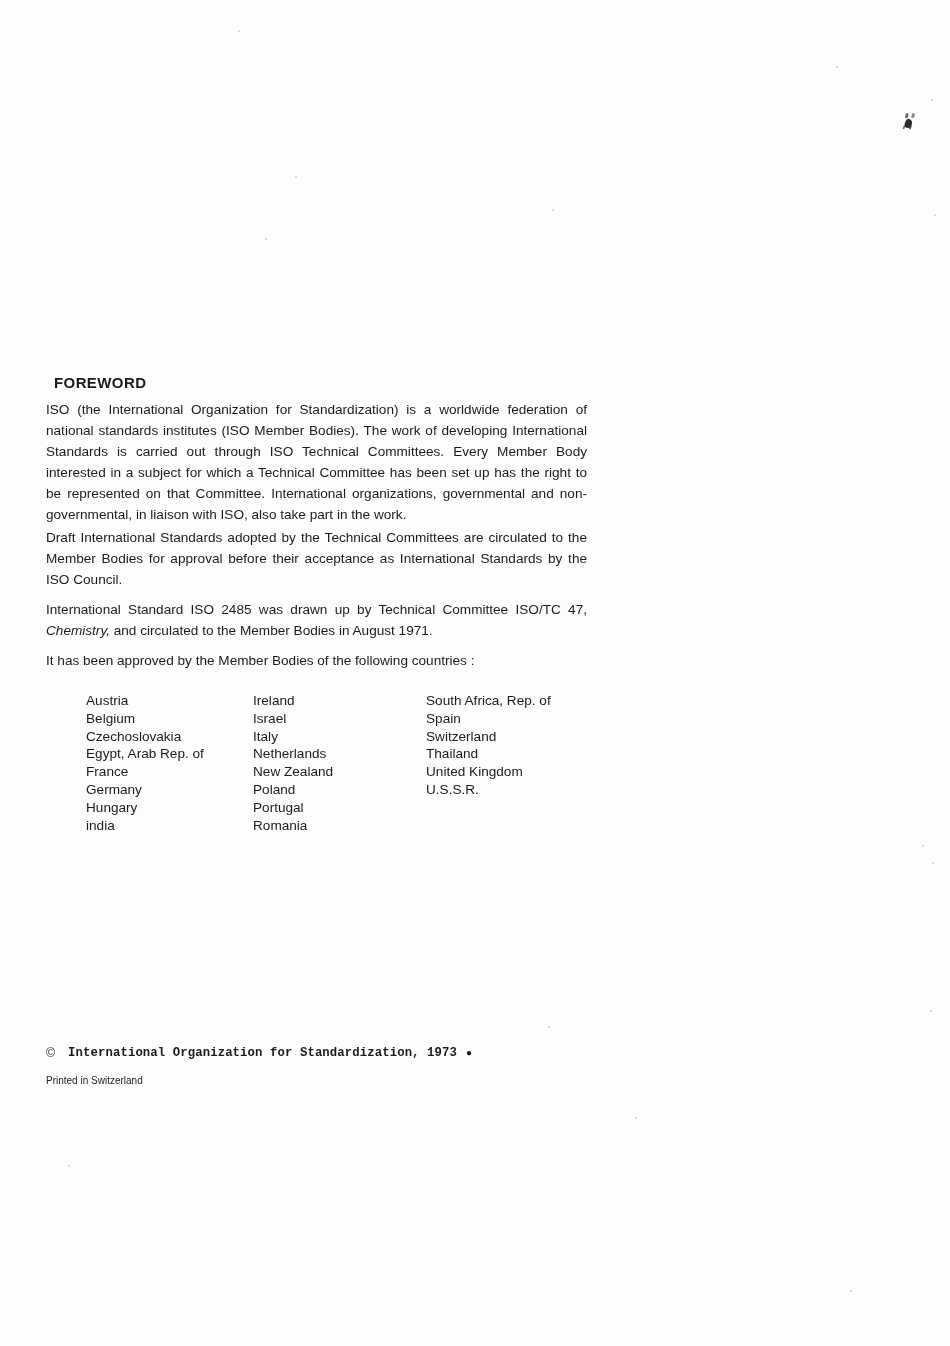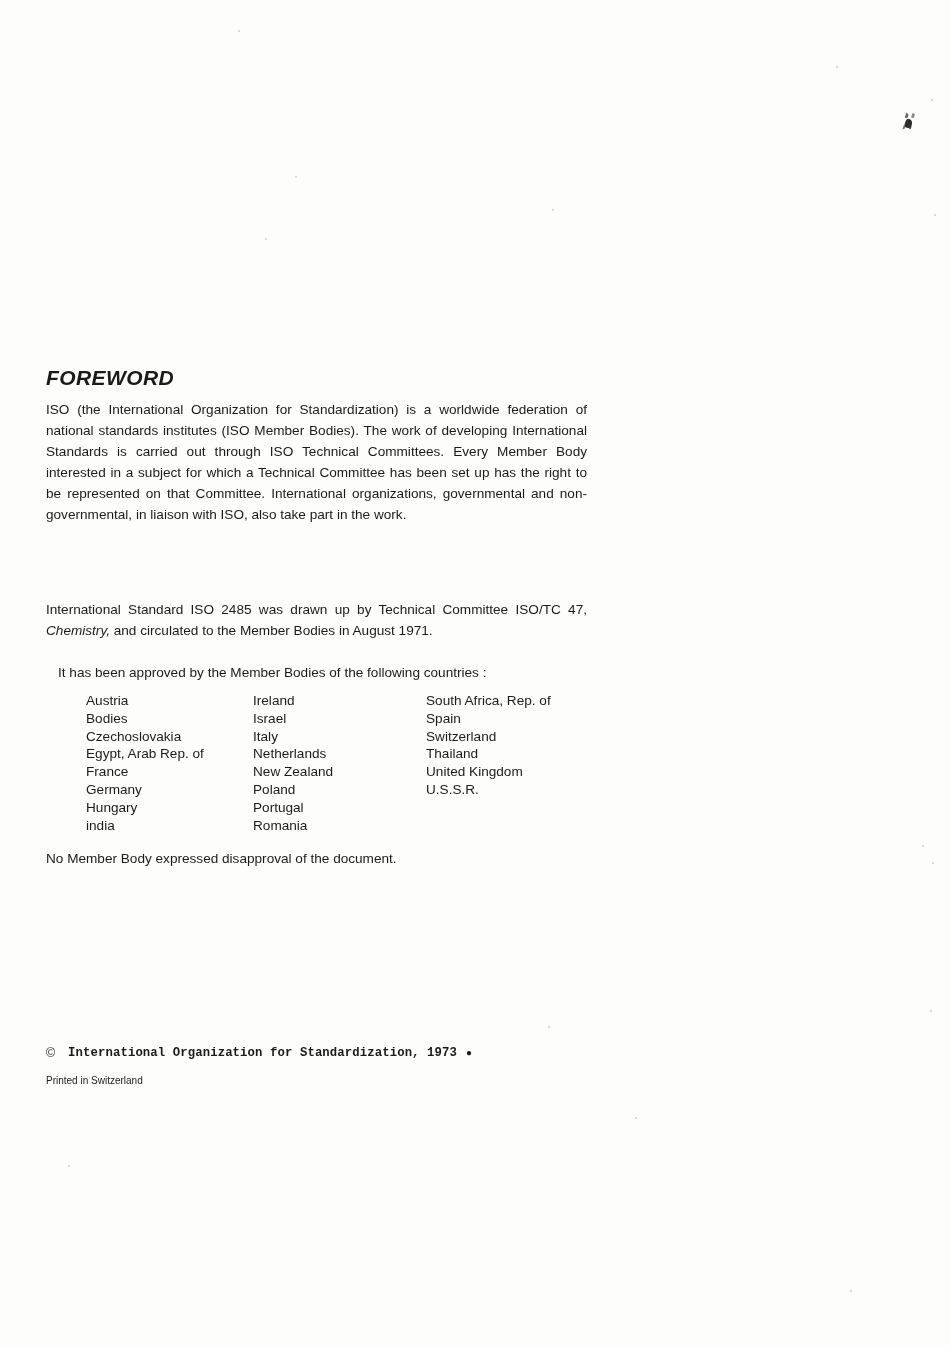--- a/index.html
+++ b/index.html
@@ -16,44 +16,43 @@
     overflow: hidden;
   }
   .page {
     position: absolute;
     inset: 0;
   }
   .heading {
     position: absolute;
     left: 46px;
     top: 366px;
-    margin: 0;
-    font-size: 21px;
+    margin: 8px;
+    font-size: 15px;
     font-weight: bold;
     letter-spacing: 0.4px;
-    font-style: italic;
   }
   .para {
     position: absolute;
     left: 46px;
     width: 541px;
     margin: 0;
     font-size: 13.6px;
     line-height: 21px;
     text-align: justify;
   }
   .p1 { top: 399px; }
   .p2 { top: 527px; }
   .p3 { top: 599px; }
   .p3 em { }
   .approval {
     position: absolute;
     left: 46px;
     top: 653px;
-    margin: 12px;
+    margin: 0;
     font-size: 13.6px;
   }
   .countries {
     position: absolute;
     top: 692px;
     left: 0;
     width: 782px;
     height: 145px;
   }
   .country-col {
@@ -119,29 +118,30 @@
 </style>
 </head>
 <body>
 
 <div class="page">
 
   <h1 class="heading">FOREWORD</h1>
 
   <p class="para p1">ISO (the International Organization for Standardization) is a worldwide federation of national standards institutes (ISO Member Bodies). The work of developing International Standards is carried out through ISO Technical Committees. Every Member Body interested in a subject for which a Technical Committee has been set up has the right to be represented on that Committee. International organizations, governmental and non-governmental, in liaison with ISO, also take part in the work.</p>
 
+  <p class="para p2">Draft International Standards adopted by the Technical Committees are circulated to the Member Bodies for approval before their acceptance as International Standards by the ISO Council.</p>
 
   <p class="para p3"><span>International Standard ISO 2485 was drawn up by Technical Committee ISO/TC 47, </span><em>Chemistry,</em><span> and circulated to the Member Bodies in August 1971.</span></p>
 
   <p class="approval">It has been approved by the Member Bodies of the following countries :</p>
 
   <div class="countries">
     <ul class="country-col col1">
       <li>Austria</li>
-      <li>Bodies</li>
+      <li>Belgium</li>
       <li>Czechoslovakia</li>
       <li>Egypt, Arab Rep. of</li>
       <li>France</li>
       <li>Germany</li>
       <li>Hungary</li>
       <li>india</li>
     </ul>
     <ul class="country-col col2">
       <li>Ireland</li>
       <li>Israel</li>
@@ -155,21 +155,20 @@
     <ul class="country-col col3">
       <li>South Africa, Rep. of</li>
       <li>Spain</li>
       <li>Switzerland</li>
       <li>Thailand</li>
       <li>United Kingdom</li>
       <li>U.S.S.R.</li>
     </ul>
   </div>
 
-  <p class="disapproval">No Member Body expressed disapproval of the document.</p>
 
   <div class="copyright">
     <span class="csym">©</span>
     <span class="ctext">International Organization for Standardization, 1973</span>
     <span class="bullet">●</span>
   </div>
 
   <p class="printed">Printed in Switzerland</p>
 
   <i class="ink-blot"></i>

